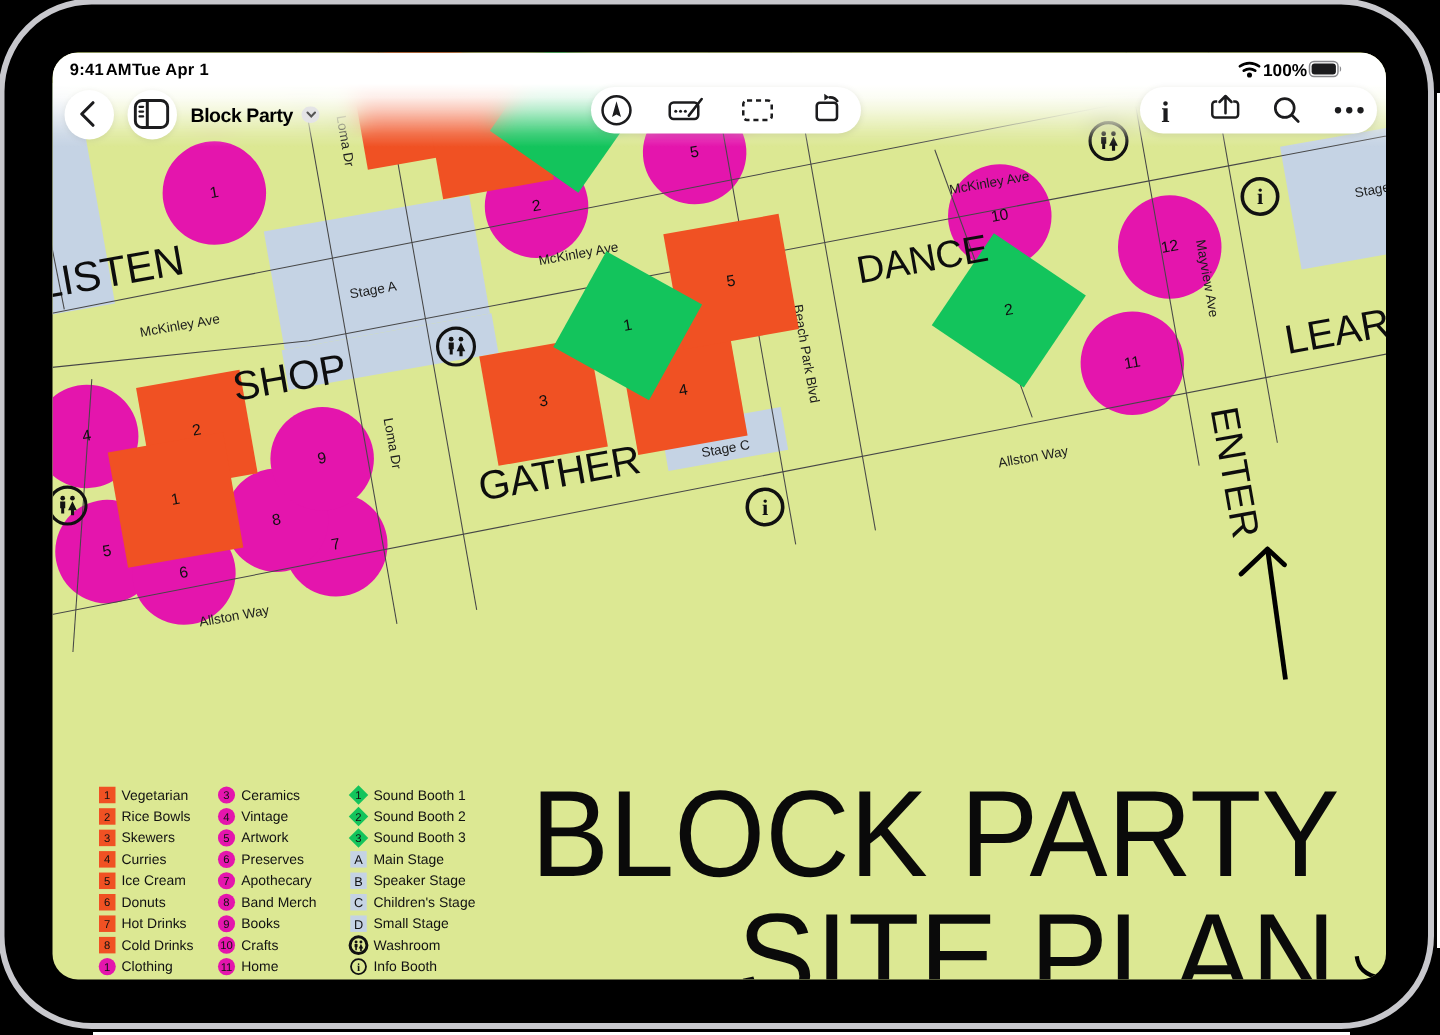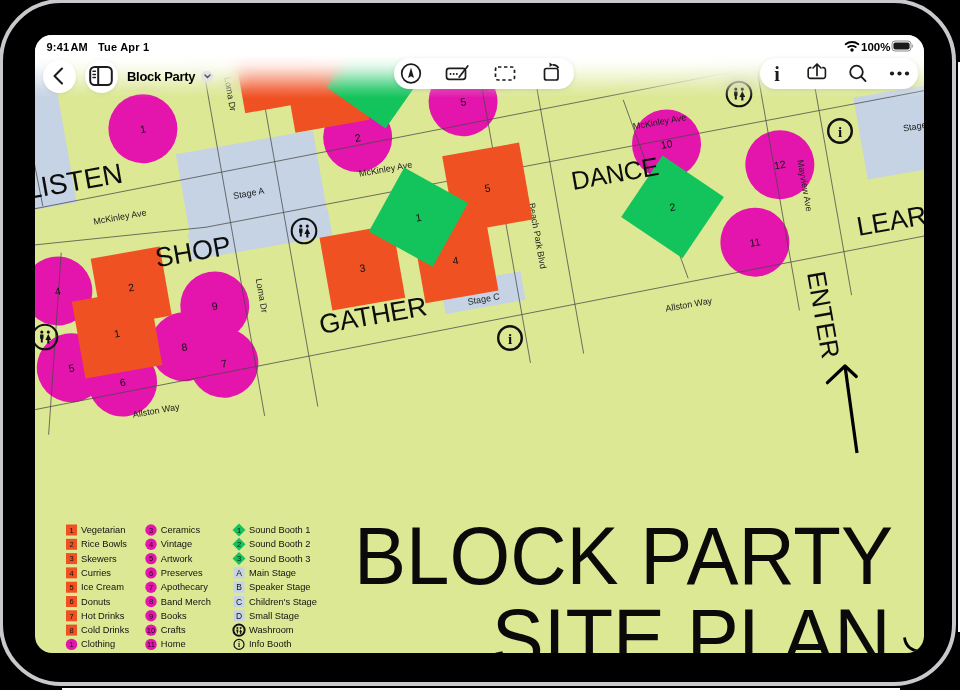--- a/index.html
+++ b/index.html
@@ -311,23 +311,23 @@
           <text x="0" y="0" text-anchor="end" font-size="78" fill="#0a0a0a">SITE PLAN</text>
         </g>
 </g>
 </svg>
 
 <div class="abs" style="left:0;top:0;width:889px;height:64px;backdrop-filter:blur(7px);-webkit-backdrop-filter:blur(7px);-webkit-mask-image:linear-gradient(#000 55%,transparent 92%);mask-image:linear-gradient(#000 55%,transparent 92%)"></div>
 
 <div class="abs" style="left:0;top:0;width:889px;height:75px;background:linear-gradient(rgba(255,255,255,1) 21px,rgba(255,255,255,0.9) 30px,rgba(255,255,255,0.7) 38px,rgba(255,255,255,0.45) 46px,rgba(255,255,255,0.2) 54px,rgba(255,255,255,0) 63px)"></div>
 </div>
 
-<div class="abs" style="left:46.5px;top:40.5px;font-size:11px;font-weight:700;color:#000;letter-spacing:0.2px">9:41 AM<span style="margin-left:10px">Tue Apr 1</span></div>
-
-<div class="abs" style="left:844px;top:39px;width:80px;height:14px">
+<div class="abs" style="left:46.5px;top:40.5px;font-size:11px;font-weight:700;color:#000;letter-spacing:0.2px">9:41 AM<span style="margin-left:0">Tue Apr 1</span></div>
+
+<div class="abs" style="left:825px;top:39px;width:80px;height:14px">
 <svg width="80" height="14" viewBox="0 0 80 14">
 
 <g stroke="#000" fill="none" stroke-width="1.8" stroke-linecap="round">
 <path d="M1.6,5.2 a10.5,10.5 0 0 1 12.8,0"></path>
 <path d="M4.2,8.1 a7,7 0 0 1 7.6,0"></path>
 </g>
       <circle cx="8" cy="11" r="1.7" fill="#000"></circle>
 
 <text x="17" y="11.5" font-size="11.5" font-weight="600" fill="#000" font-family="Liberation Sans,sans-serif">100%</text>
 

